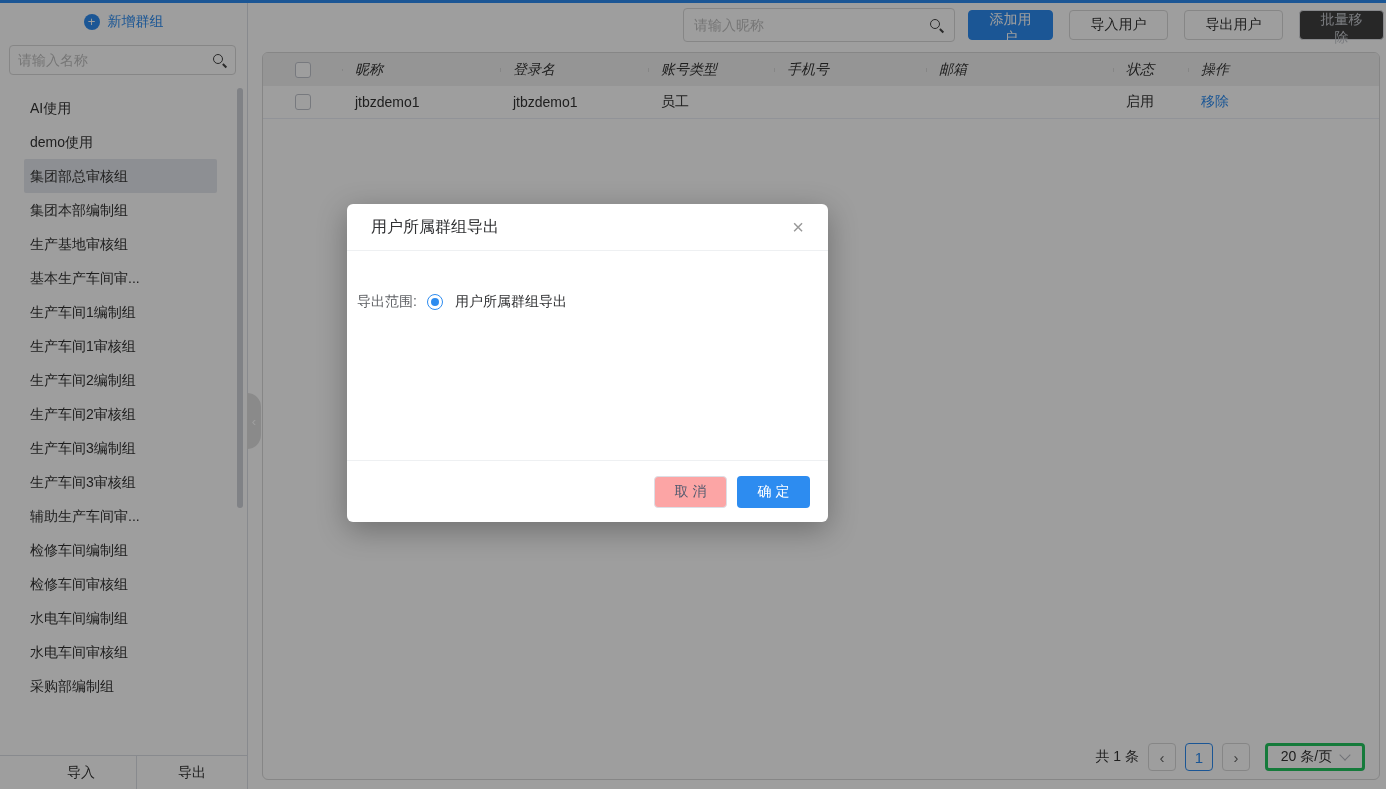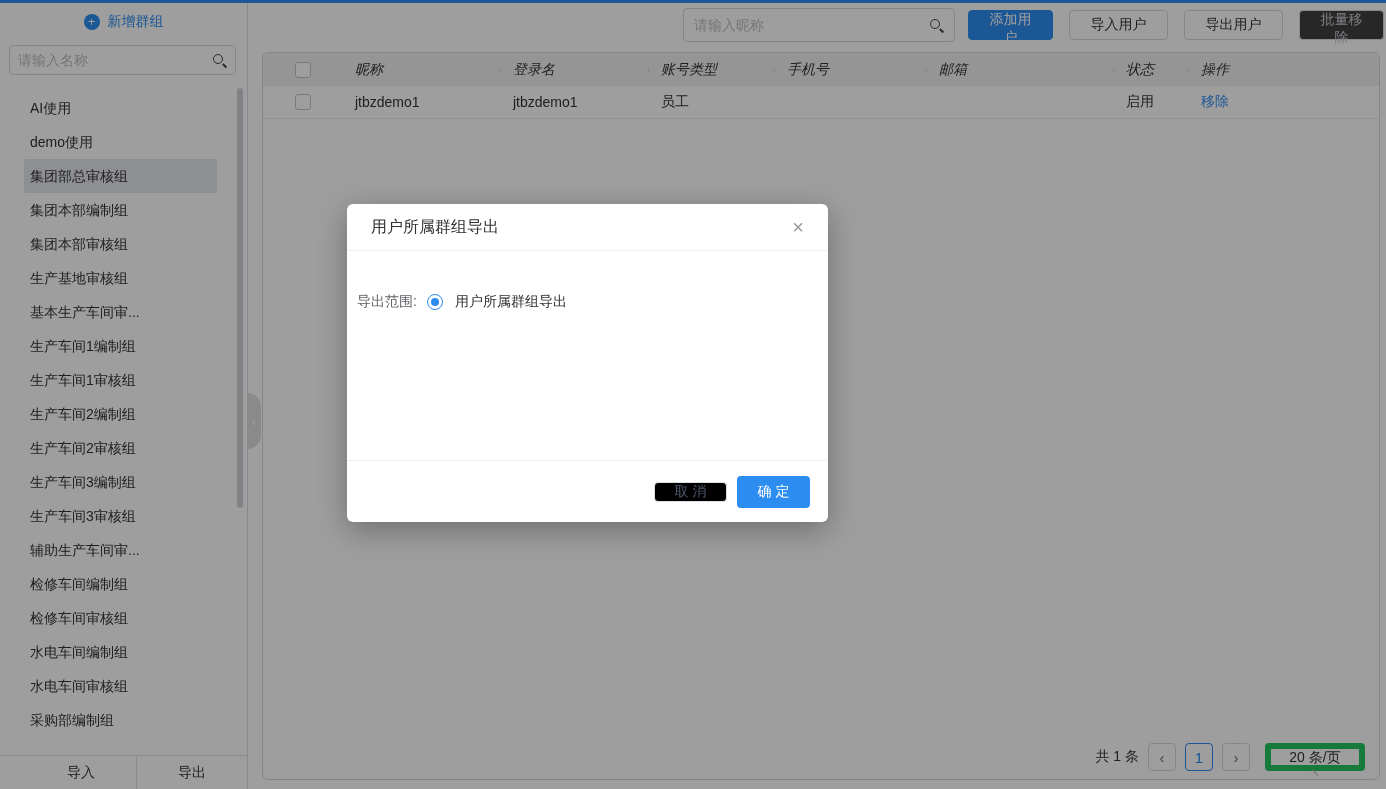--- a/index.html
+++ b/index.html
@@ -69,44 +69,44 @@
   .checkbox { width:16px; height:16px; border:1px solid #c0c4cc; border-radius:3px; background:#fff;
               cursor:pointer; }
   .trow { display:flex; height:33px; align-items:center; border-bottom:1px solid #ebeef5; }
   .link { color:var(--accent); cursor:pointer; }
 
   .pagination { position:absolute; right:14px; bottom:8px; display:flex; align-items:center; gap:9px; }
   .pg-btn { width:28px; height:28px; border:1px solid #d9d9d9; border-radius:4px; background:#fff;
             display:flex; align-items:center; justify-content:center; color:#666; font-size:15px;
             cursor:pointer; }
   .pg-btn.current { border-color:var(--accent); color:var(--accent); }
-  .page-size { width:100px; height:28px; border:6px solid #22c55e; border-radius:4px; background:#fff;
-               display:flex; align-items:center; gap:9px; cursor:pointer;
-               color:#333; margin-left:6px;flex-direction:column; }
+  .page-size { width:100px; height:28px; border:3px solid #22c55e; border-radius:4px; background:#fff;
+               display:flex; align-items:center; justify-content:center; gap:9px; cursor:pointer;
+               color:#333; margin-left:6px; }
   .chev-down { width:8px; height:8px; border-right:1.5px solid #b6b9bf; border-bottom:1.5px solid #b6b9bf;
                transform:rotate(45deg); margin-top:-4px; }
 
   
   .overlay { position:absolute; inset:0; background:rgba(0,0,0,0.38); z-index:50; }
   .modal { position:absolute; left:347px; top:204px; width:481px; height:318px; background:#fff;
            border-radius:6px; z-index:60; box-shadow:0 8px 30px rgba(0,0,0,0.3); }
   .modal-header { height:47px; border-bottom:1px solid #eef0f2; display:flex; align-items:center;
                   justify-content:space-between; padding:0 24px; }
   .modal-title { font-size:16px; color:#303133; }
   .modal-close { font-size:20px; color:#999; cursor:pointer; line-height:1; }
   .modal-body { padding:42px 16px 0 10px; display:flex; align-items:center; }
   .scope-label { color:#606266; margin-right:10px; }
   .radio { width:16px; height:16px; border-radius:50%; border:1.5px solid var(--accent);
            position:relative; background:#fff; margin-right:12px; cursor:pointer; flex:0 0 auto; }
   .radio::after { content:''; position:absolute; inset:3px; border-radius:50%; background:var(--accent); }
   .radio-label { color:#303133; }
   .modal-footer { position:absolute; left:0; right:0; bottom:0; height:62px; border-top:1px solid #eef0f2;
                   display:flex; align-items:center; justify-content:flex-end; gap:10px;
                   padding-right:18px; }
-  .btn-cancel { width:73px; height:20px; border:1px solid #dcdfe6; border-radius:4px; background:#000000;
+  .btn-cancel { width:73px; height:32px; border:1px solid #dcdfe6; border-radius:4px; background:#fca5a5;
                 color:#515a6e; font-size:14px; cursor:pointer; }
   .btn-confirm { width:73px; height:32px; border:none; border-radius:4px; background:var(--accent);
                  color:#fff; font-size:14px; cursor:pointer; }
 </style>
 </head>
 <body>
 
 <div class="accent-bar"></div>
 
 <aside class="sidebar">
@@ -116,21 +116,20 @@
   </div>
   <div class="group-search">
     <input type="text" placeholder="请输入名称" style="">
     <span class="search-icon"></span>
   </div>
   <div class="group-list">
       <div class="group-item">AI使用</div>
       <div class="group-item">demo使用</div>
       <div class="group-item selected">集团部总审核组</div>
       <div class="group-item">集团本部编制组</div>
-      <div class="group-item">集团本部审核组</div>
       <div class="group-item">生产基地审核组</div>
       <div class="group-item">基本生产车间审...</div>
       <div class="group-item">生产车间1编制组</div>
       <div class="group-item">生产车间1审核组</div>
       <div class="group-item">生产车间2编制组</div>
       <div class="group-item">生产车间2审核组</div>
       <div class="group-item">生产车间3编制组</div>
       <div class="group-item">生产车间3审核组</div>
       <div class="group-item">辅助生产车间审...</div>
       <div class="group-item">检修车间编制组</div>

